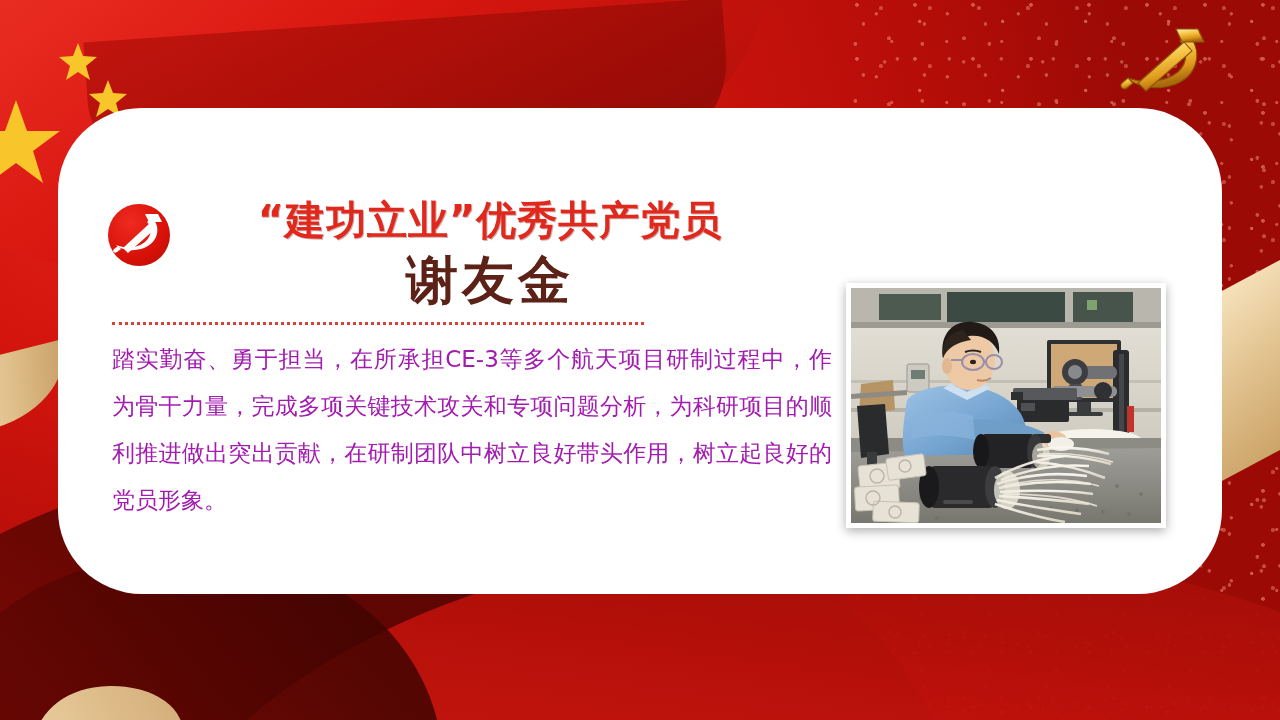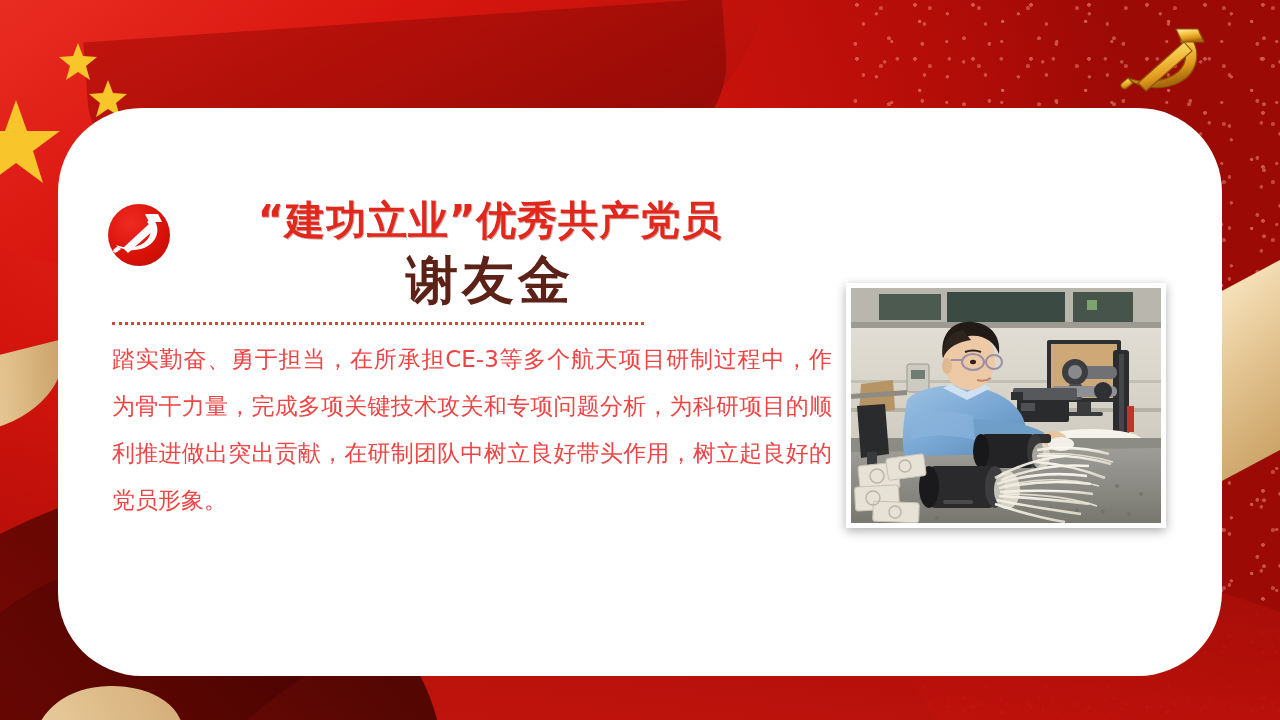--- a/index.html
+++ b/index.html
@@ -136,21 +136,21 @@
     top: 22px; right: 62px;
     width: 104px; height: 78px;
   }
 
   
   .card {
     position: absolute;
     left: 58px;
     top: 108px;
     width: 1164px;
-    height: 568px;
+    height: 486px;
     background: #ffffff;
     border-radius: 84px;
   }
 
   
   .badge {
     position: absolute;
     left: 50px;
     top: 96px;
     width: 62px;
@@ -197,21 +197,21 @@
   }
 
   
   .body-text {
     position: absolute;
     left: 54px;
     top: 228px;
     width: 720px;
     font-family: "DejaVu Sans", "Liberation Sans", sans-serif;
     font-size: 23px;
-    color: #ef4444;
+    color: #a21caf;
     line-height: 47px;
     text-align: justify;
     text-justify: inter-ideograph;
   }
 
   
   .photo-frame {
     position: absolute;
     right: 56px;
     top: 175px;

